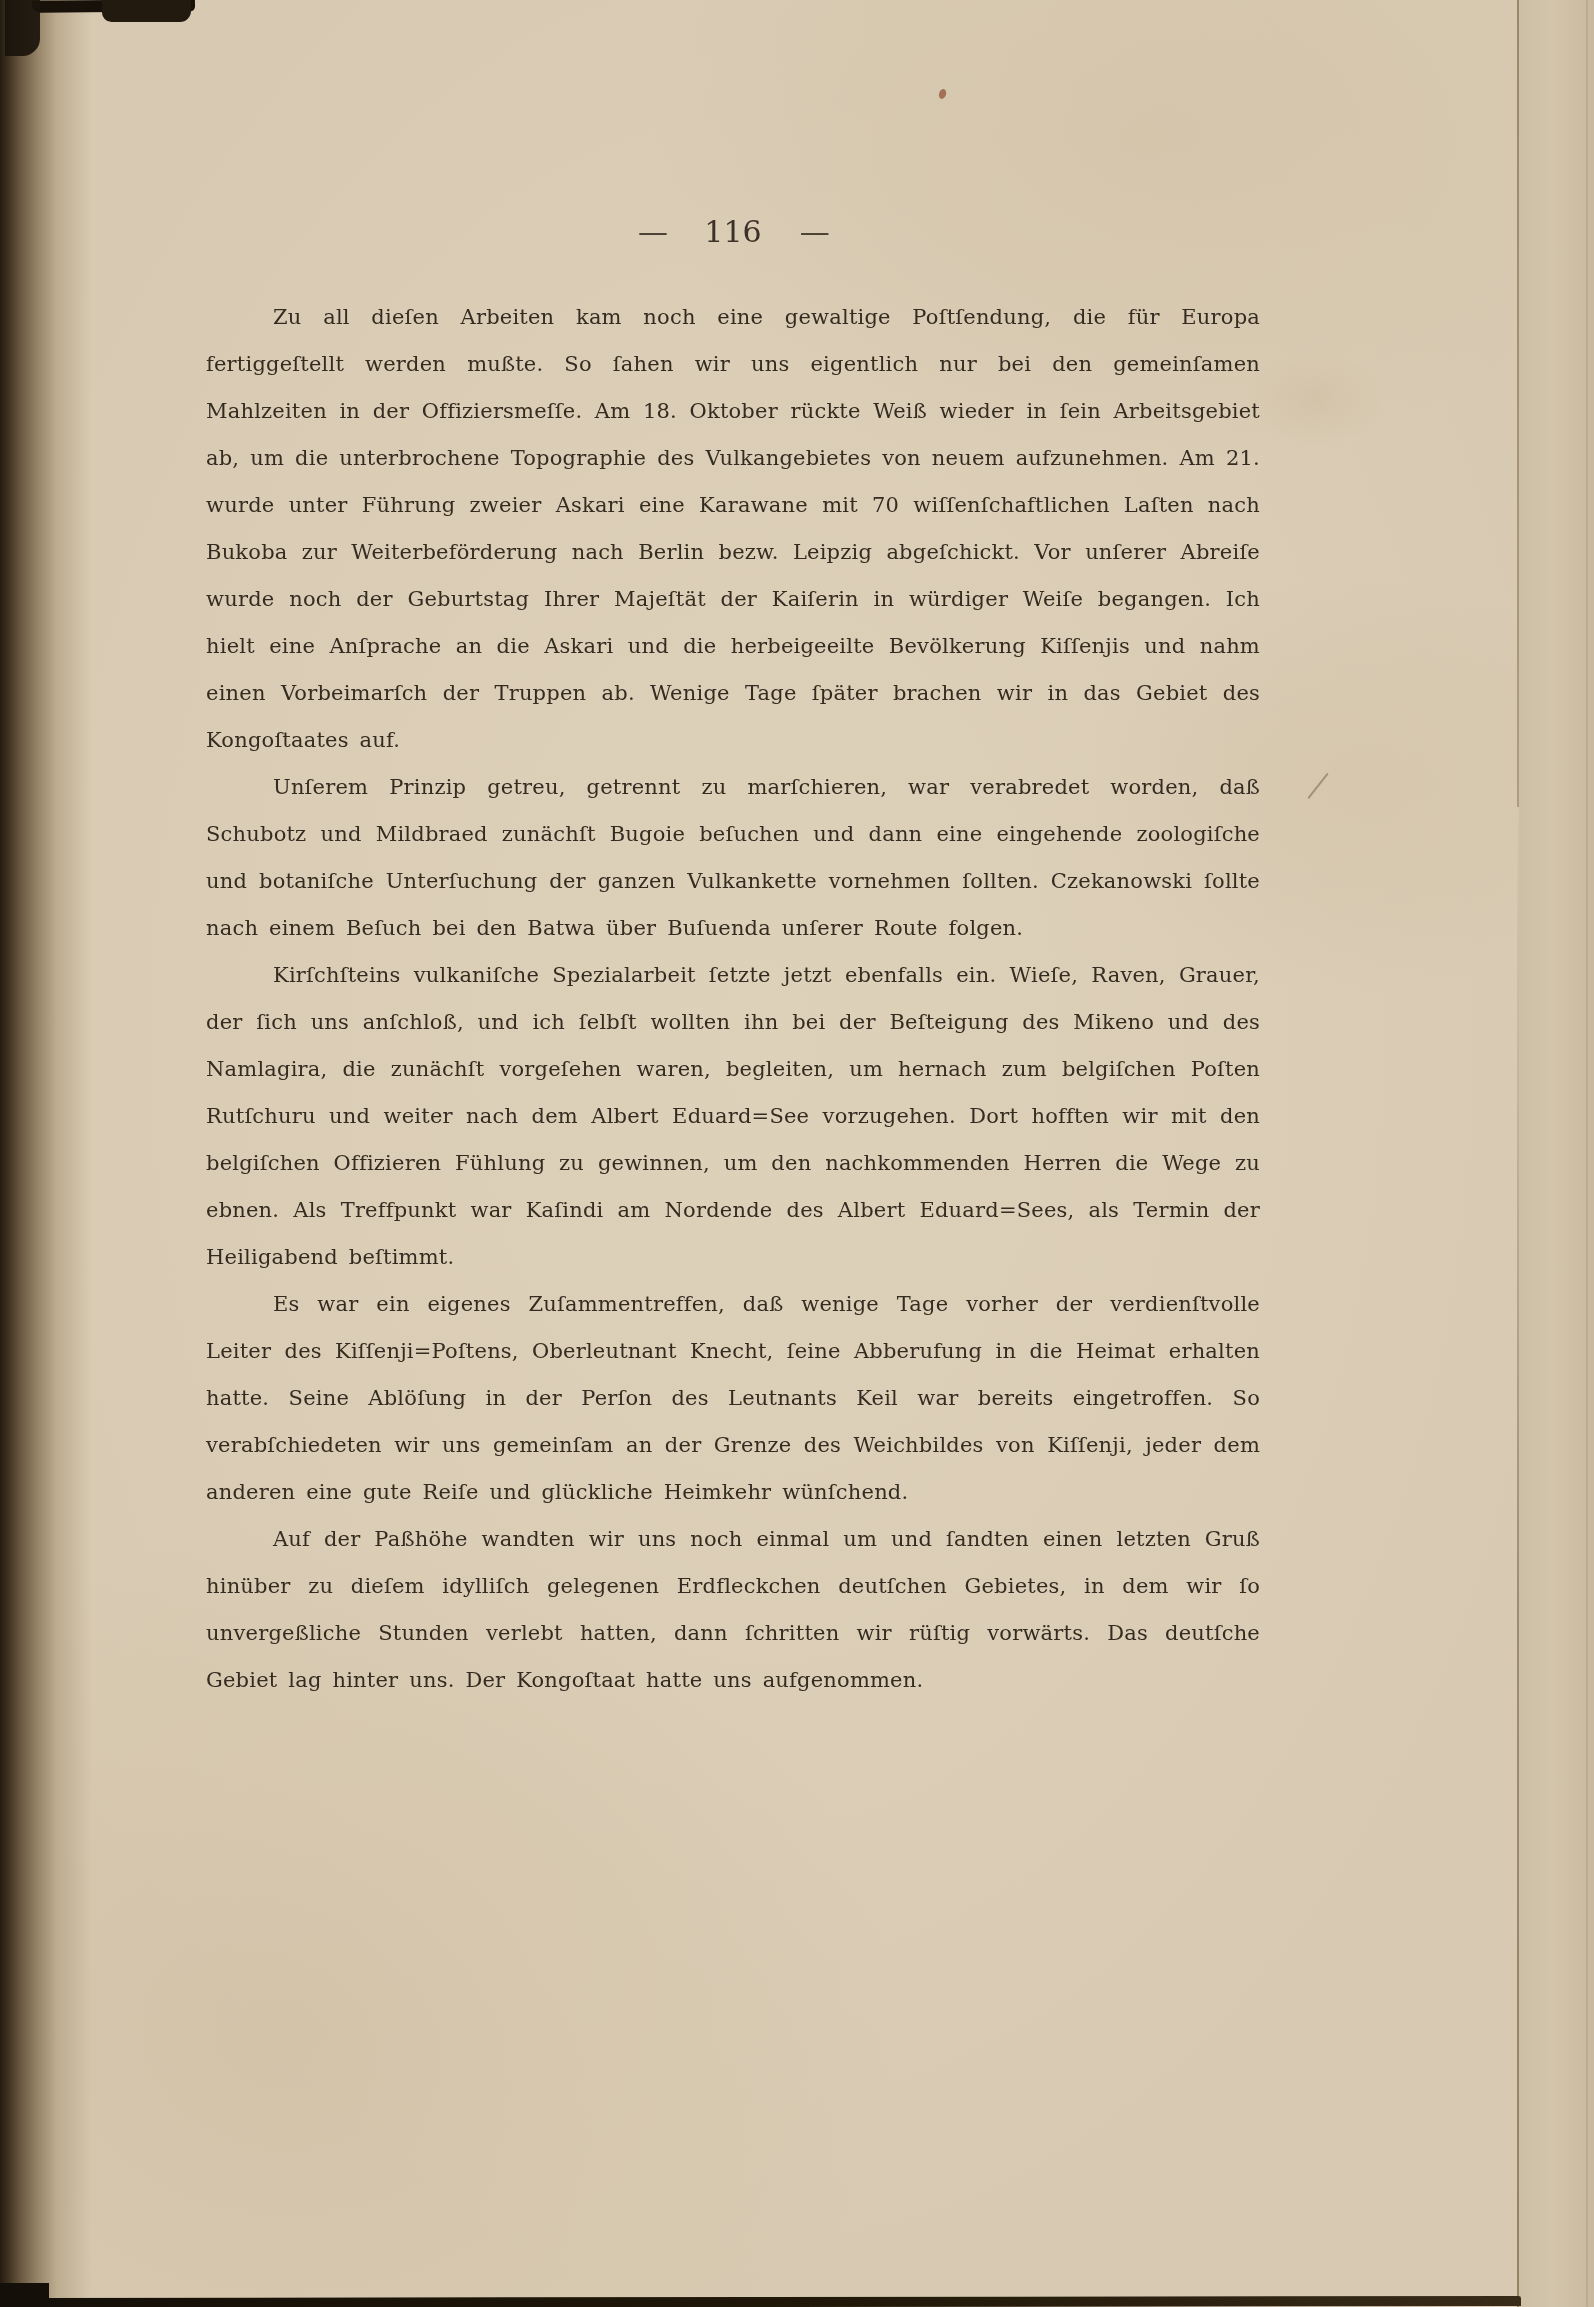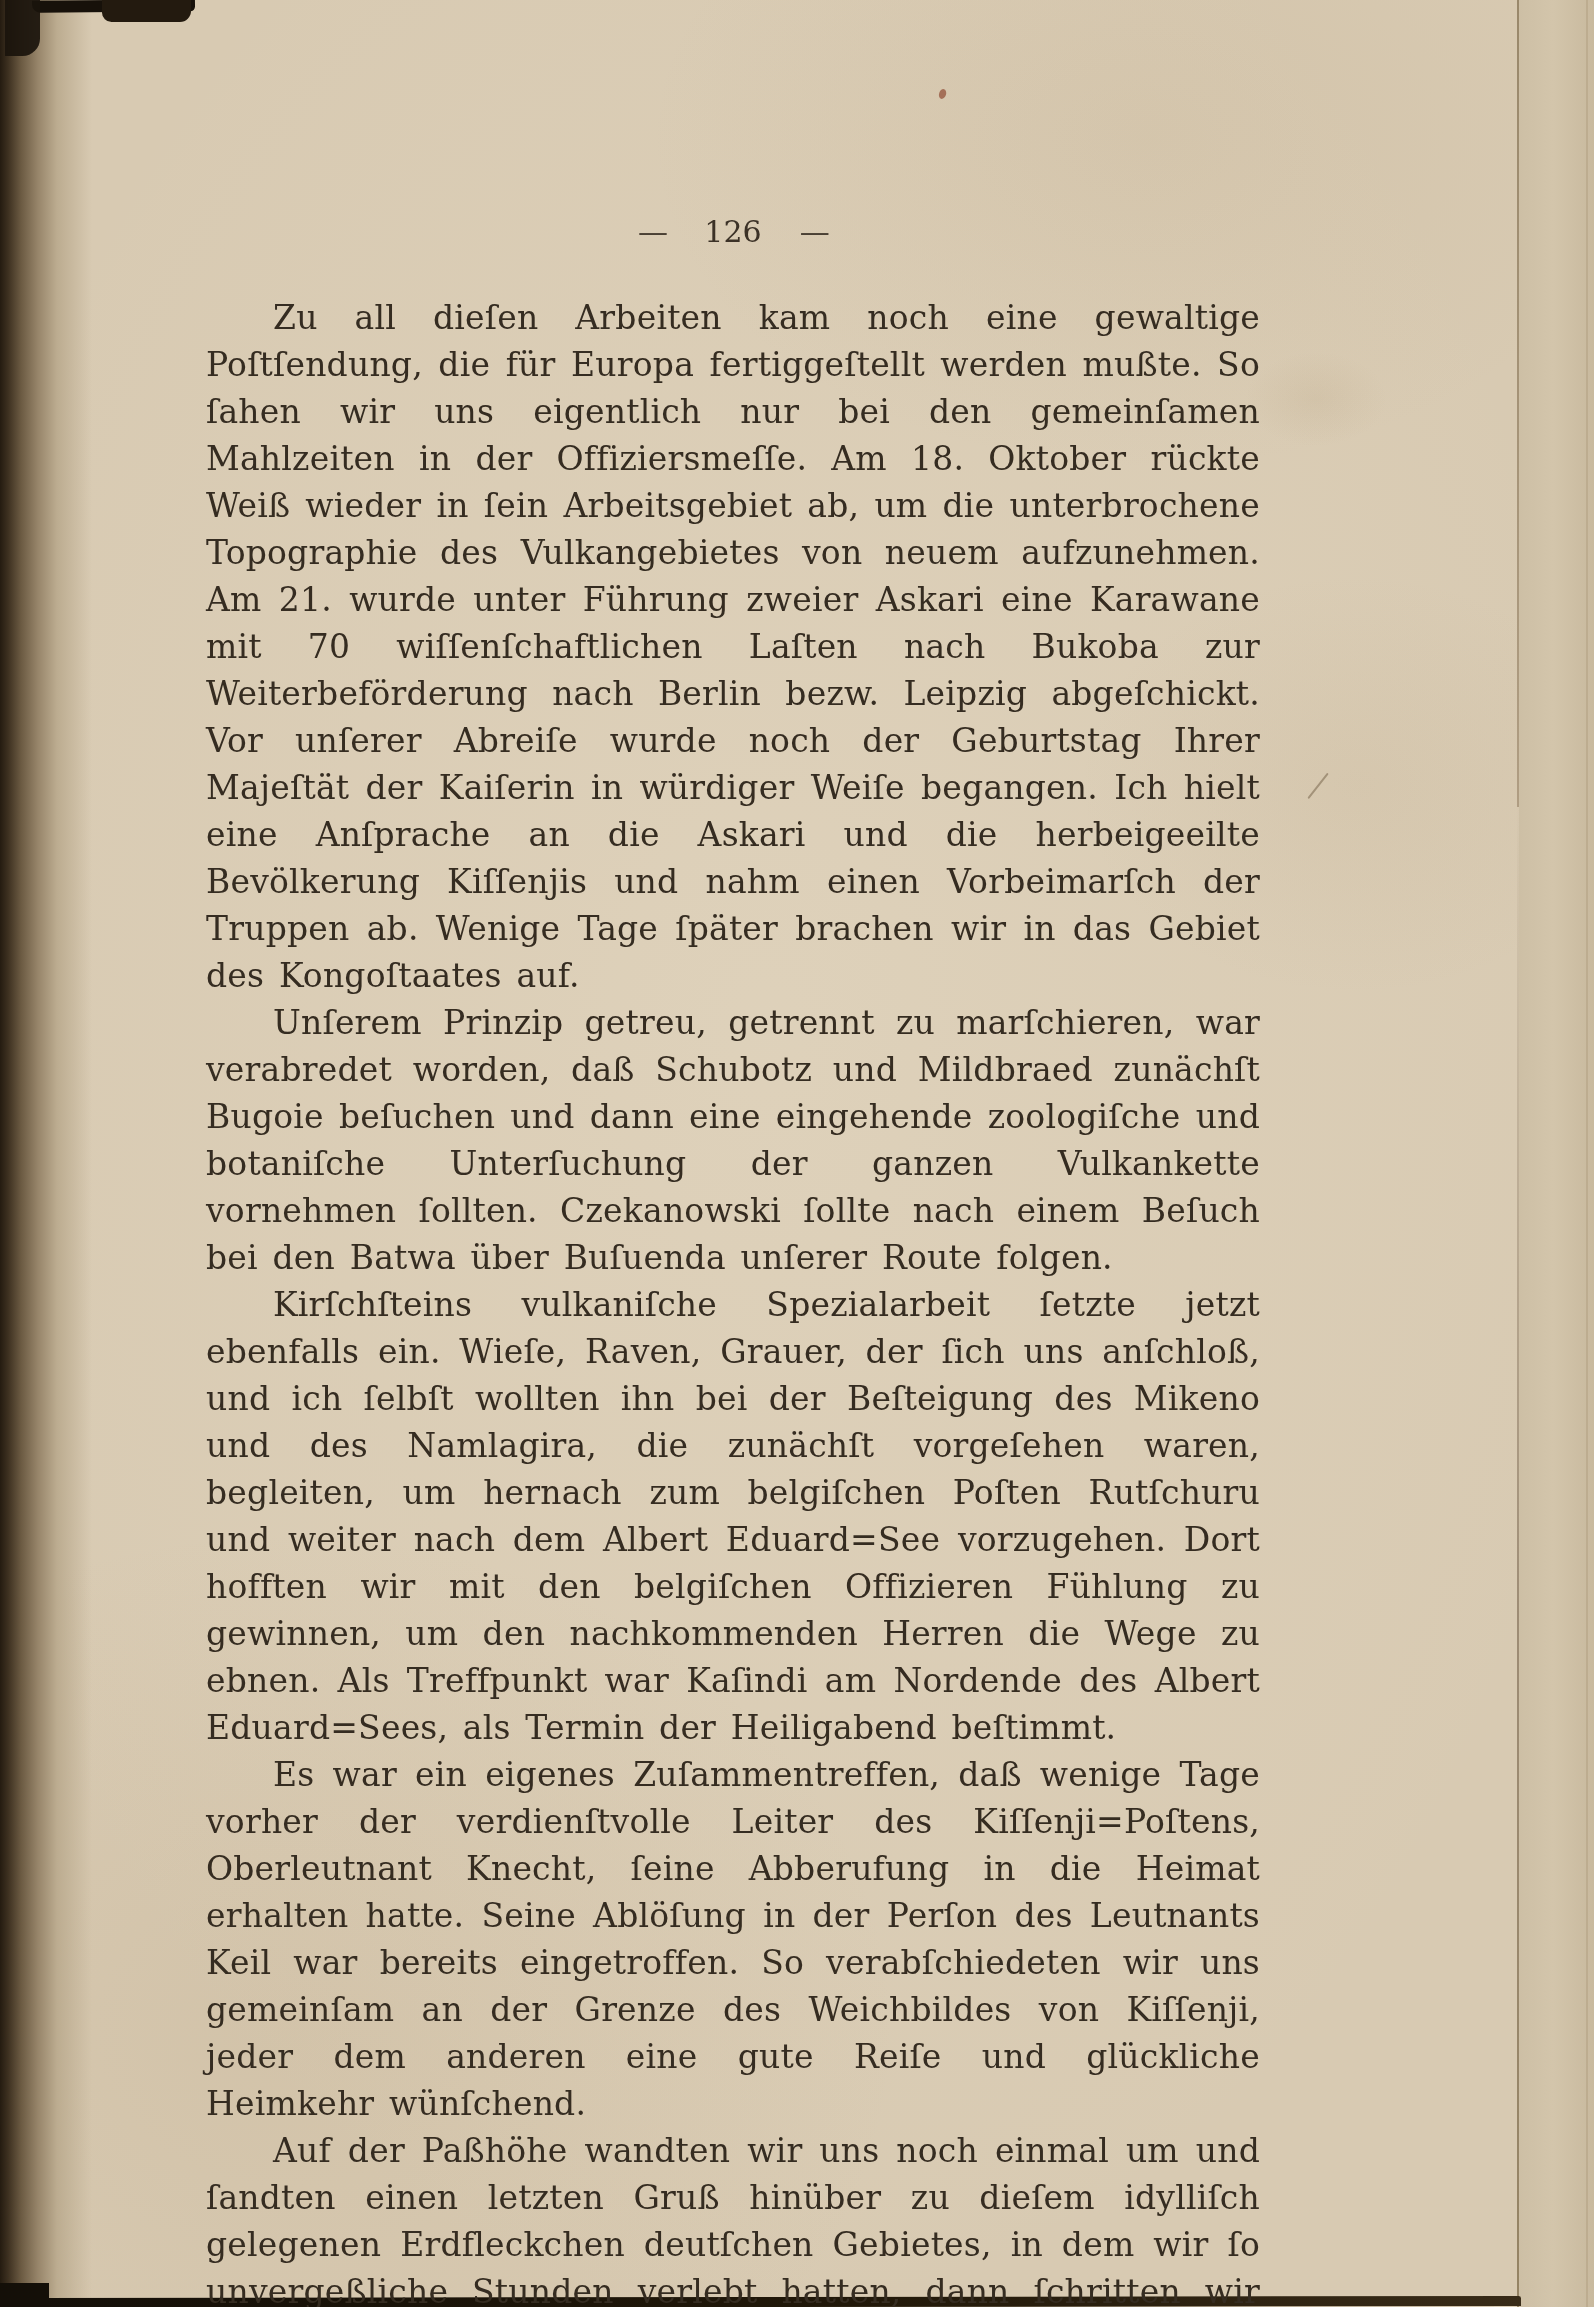--- a/index.html
+++ b/index.html
@@ -67,21 +67,21 @@
   .content {
     position:absolute; left:206px; top:214px; width:1054px;
     color:#352c21;
   }
   .page-header {
     display:flex; justify-content:center; align-items:center; gap:38px;
     font-size:30px; color:#3c3227; margin-bottom:45px;
   }
   .page-header .dash { color:#4a4034; letter-spacing:-1.6px; }
   .para {
-    font-size:33px; line-height:47px;
+    font-size:21px; line-height:47px;
     text-align:justify; text-indent:67px;
     word-spacing:4px; letter-spacing:0.2px;
   }
 </style>
 </head>
 <body>
 
 <div class="page">
 
   <div class="page-edge-band"></div>
@@ -94,21 +94,21 @@
   <div class="bottom-edge"></div>
   <div class="bottom-edge-left"></div>
   <div class="speck-red"></div>
   <div class="crease-mark"></div>
   <div class="stain-1"></div>
 
   <div class="content">
 
     <div class="page-header">
       <span class="dash">—</span>
-      <span class="num">126</span>
+      <span class="num">116</span>
       <span class="dash">—</span>
     </div>
 
     <p class="para">Zu all dieſen Arbeiten kam noch eine gewaltige Poſtſendung, die für Europa fertiggeſtellt werden mußte. So ſahen wir uns eigentlich nur bei den gemeinſamen Mahlzeiten in der Offiziersmeſſe. Am 18. Oktober rückte Weiß wieder in ſein Arbeitsgebiet ab, um die unterbrochene Topographie des Vulkangebietes von neuem aufzunehmen. Am 21. wurde unter Führung zweier Askari eine Karawane mit 70 wiſſenſchaftlichen Laſten nach Bukoba zur Weiterbeförderung nach Berlin bezw. Leipzig abgeſchickt. Vor unſerer Abreiſe wurde noch der Geburtstag Ihrer Majeſtät der Kaiſerin in würdiger Weiſe begangen. Ich hielt eine Anſprache an die Askari und die herbeigeeilte Bevölkerung Kiſſenjis und nahm einen Vorbeimarſch der Truppen ab. Wenige Tage ſpäter brachen wir in das Gebiet des Kongoſtaates auf.</p>
     <p class="para">Unſerem Prinzip getreu, getrennt zu marſchieren, war verabredet worden, daß Schubotz und Mildbraed zunächſt Bugoie beſuchen und dann eine eingehende zoologiſche und botaniſche Unterſuchung der ganzen Vulkankette vornehmen ſollten. Czekanowski ſollte nach einem Beſuch bei den Batwa über Buſuenda unſerer Route folgen.</p>
     <p class="para">Kirſchſteins vulkaniſche Spezialarbeit ſetzte jetzt ebenfalls ein. Wieſe, Raven, Grauer, der ſich uns anſchloß, und ich ſelbſt wollten ihn bei der Beſteigung des Mikeno und des Namlagira, die zunächſt vorgeſehen waren, begleiten, um hernach zum belgiſchen Poſten Rutſchuru und weiter nach dem Albert Eduard=See vorzugehen. Dort hofften wir mit den belgiſchen Offizieren Fühlung zu gewinnen, um den nachkommenden Herren die Wege zu ebnen. Als Treffpunkt war Kaſindi am Nordende des Albert Eduard=Sees, als Termin der Heiligabend beſtimmt.</p>
     <p class="para">Es war ein eigenes Zuſammentreffen, daß wenige Tage vorher der verdienſtvolle Leiter des Kiſſenji=Poſtens, Oberleutnant Knecht, ſeine Abberufung in die Heimat erhalten hatte. Seine Ablöſung in der Perſon des Leutnants Keil war bereits eingetroffen. So verabſchiedeten wir uns gemeinſam an der Grenze des Weichbildes von Kiſſenji, jeder dem anderen eine gute Reiſe und glückliche Heimkehr wünſchend.</p>
     <p class="para">Auf der Paßhöhe wandten wir uns noch einmal um und ſandten einen letzten Gruß hinüber zu dieſem idylliſch gelegenen Erdfleckchen deutſchen Gebietes, in dem wir ſo unvergeßliche Stunden verlebt hatten, dann ſchritten wir rüſtig vorwärts. Das deutſche Gebiet lag hinter uns. Der Kongoſtaat hatte uns aufgenommen.</p>
 
   </div>

